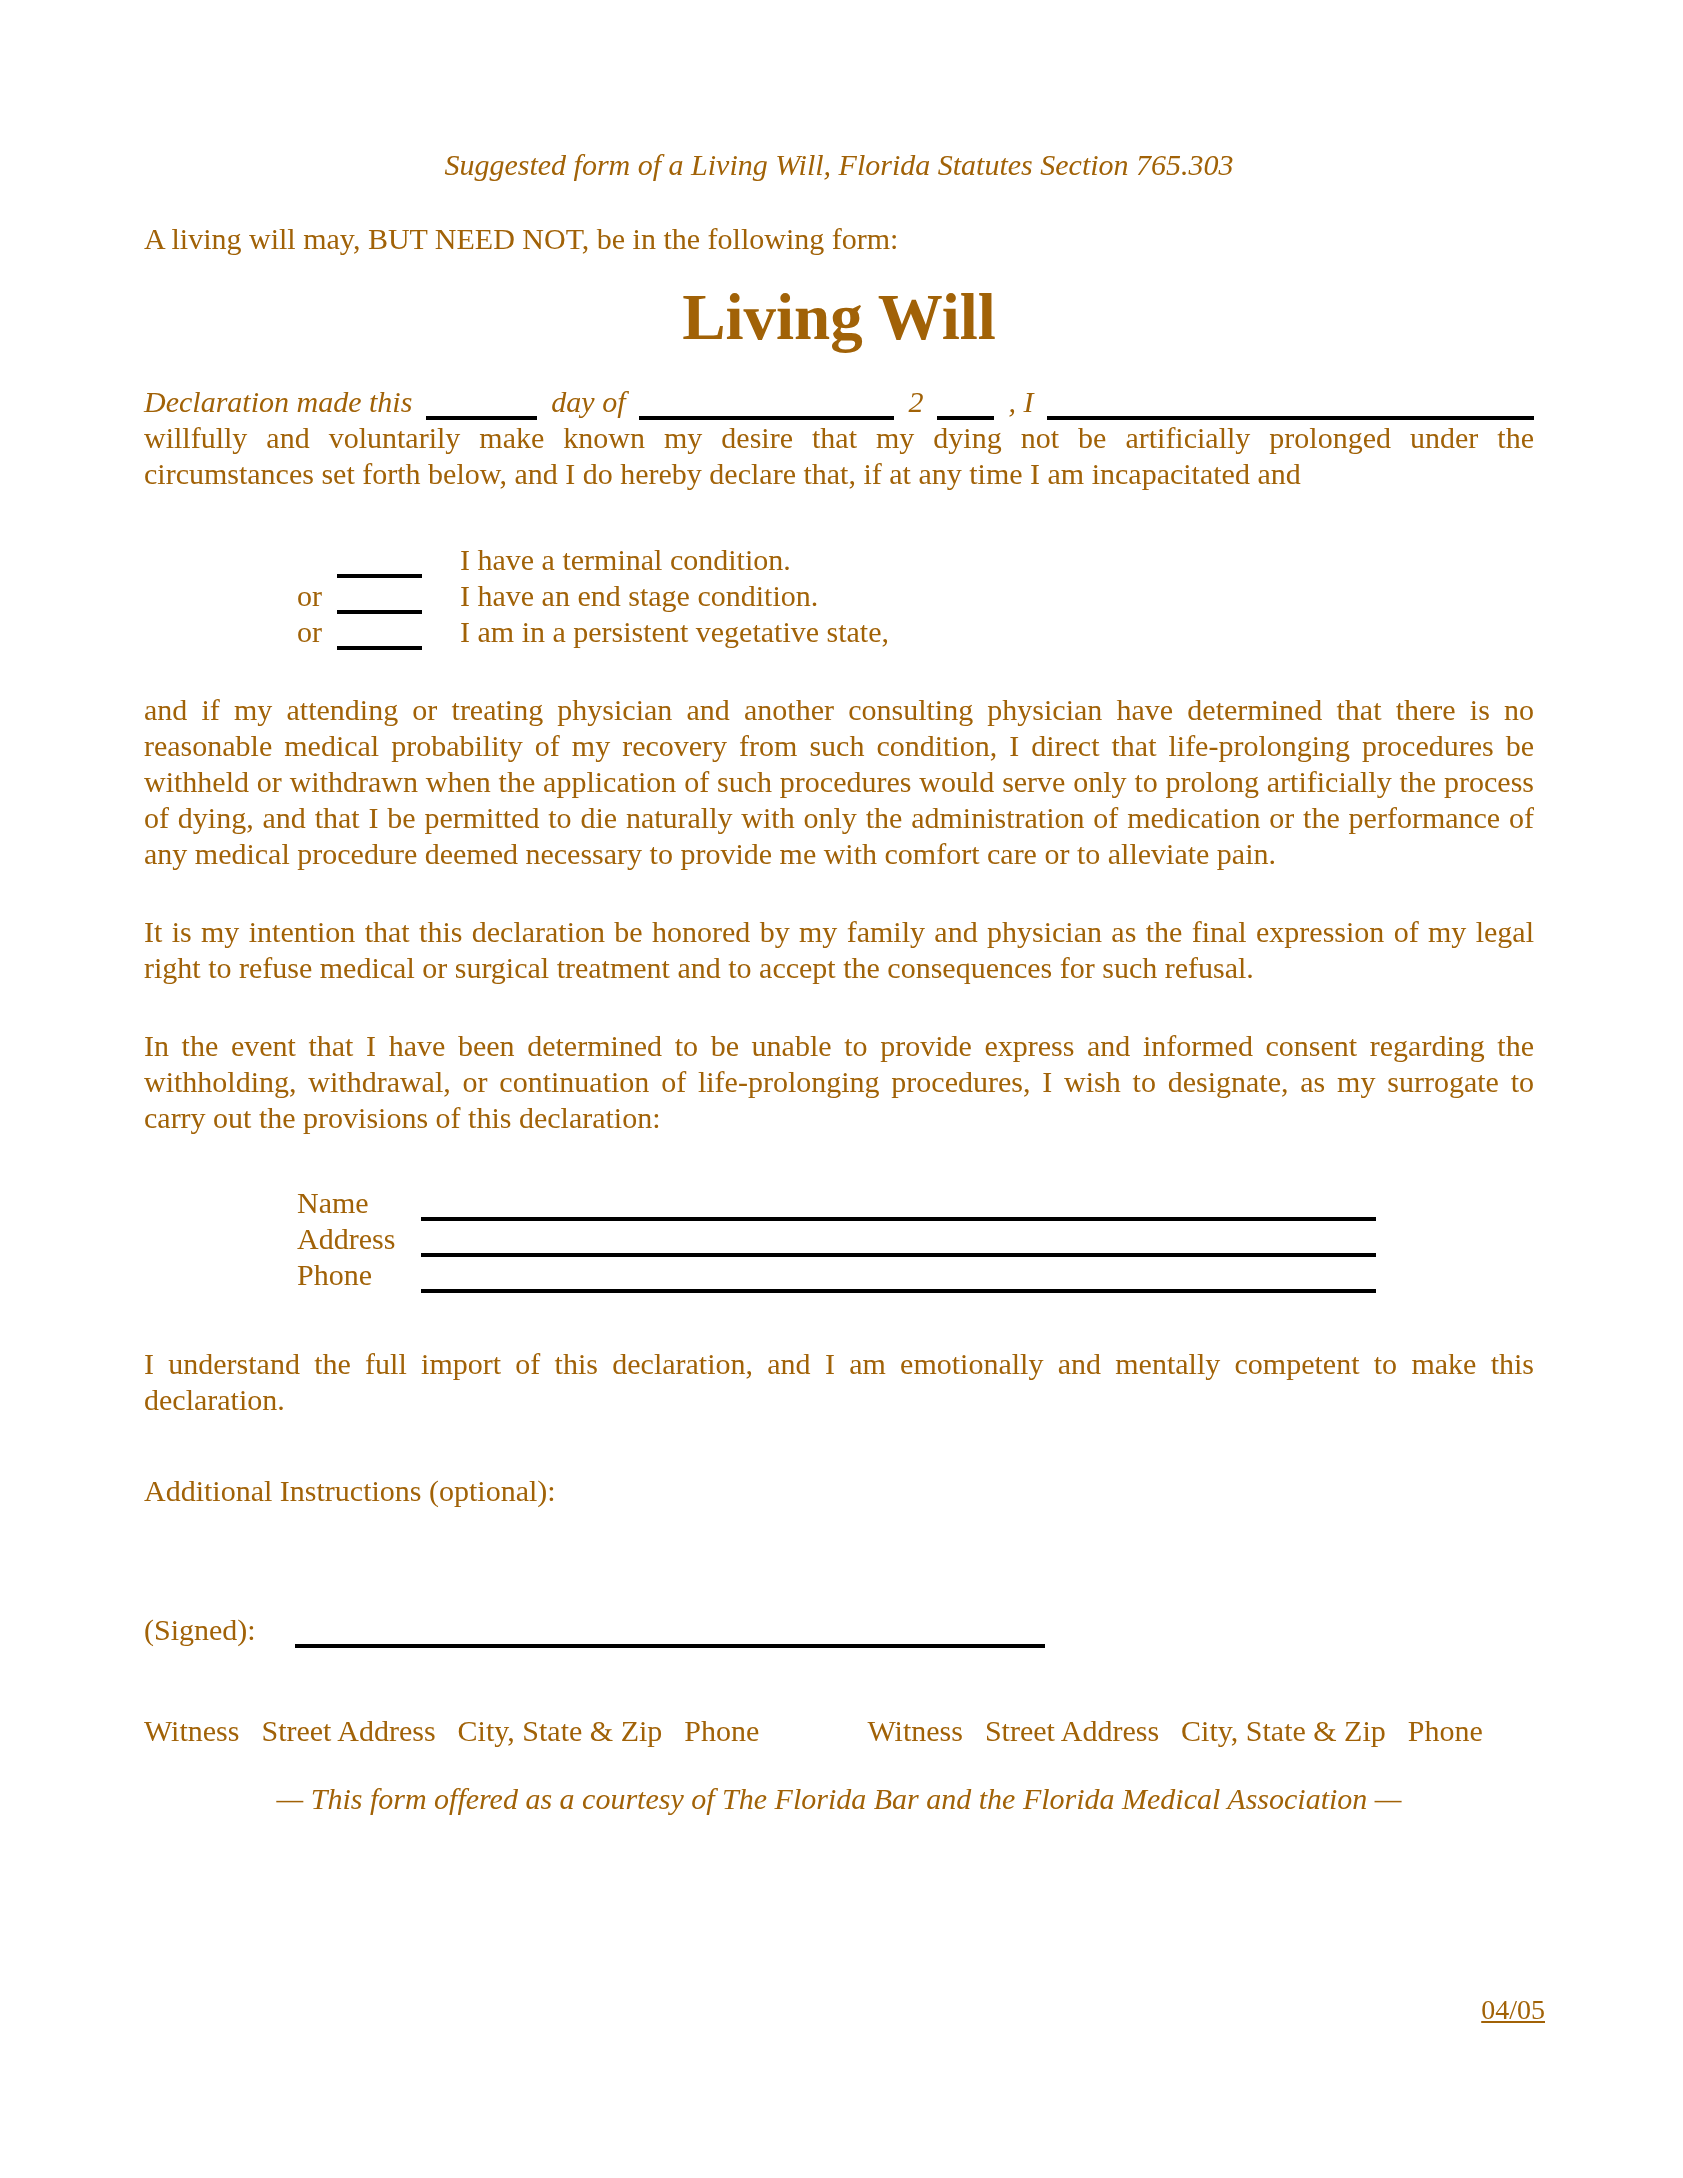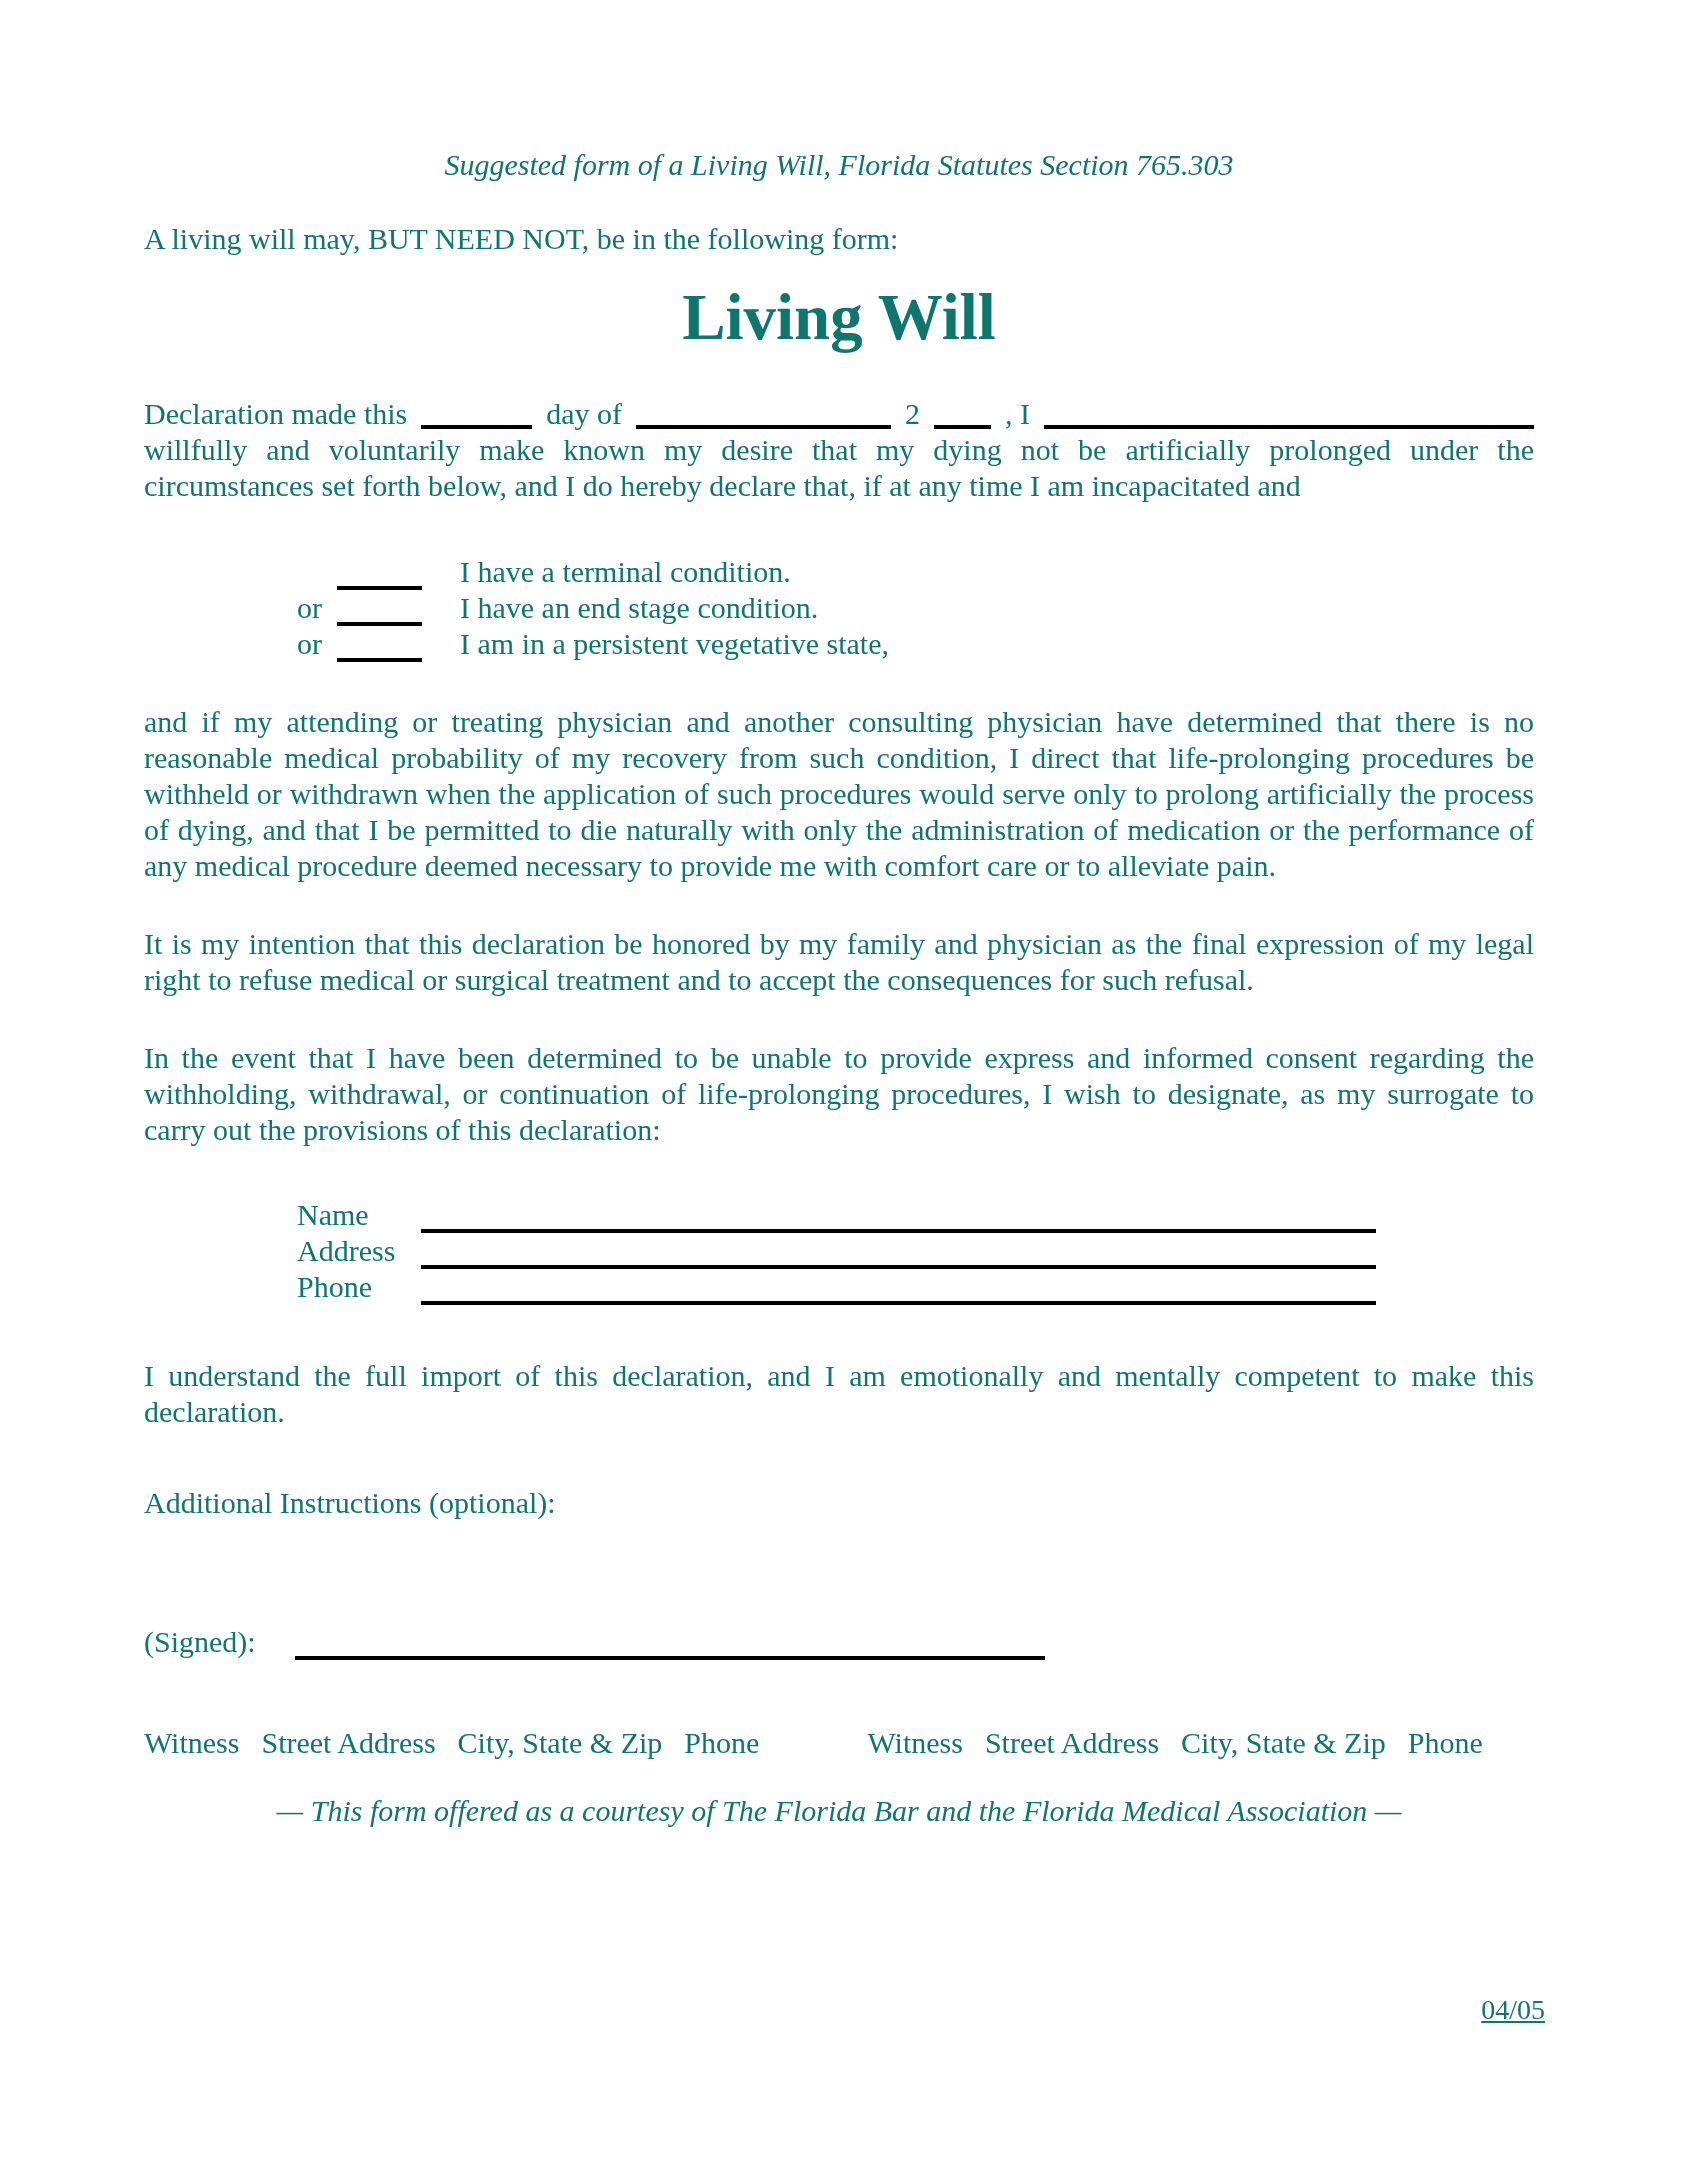--- a/index.html
+++ b/index.html
@@ -1,21 +1,21 @@
 <!DOCTYPE html>
 <html><head>
 <meta charset="utf-8">
 <style>
   * { margin:0; padding:0; box-sizing:border-box; }
   html,body { background:#ffffff; }
   .page {
     position:relative;
     width:1683px; height:2178px;
     background:#ffffff;
-    color:#0f766e;
+    color:#a16207;
     font-family:"Liberation Serif","DejaVu Serif",serif;
     font-size:30px;
     line-height:36px;
     overflow:hidden;
   }
   .content { padding:147px 149px 0 144px; }
 
   .header-note { text-align:center; font-style:italic; }
   .intro-line { margin-top:38px; }
   .doc-title {
@@ -26,21 +26,21 @@
     font-weight:bold;
   }
 
   .blank {
     display:inline-block;
     border-bottom:4px solid #000;
     height:30px;
     vertical-align:baseline;
   }
 
-  .decl-line { margin-top:40px; display:flex; align-items:center; white-space:nowrap; }
+  .decl-line { margin-top:28px; display:flex; align-items:flex-end; white-space:nowrap;font-style:italic; }
   .decl-line .blank { margin:0 14px; }
   .b-day { width:111px; }
   .b-month { width:255px; }
   .b-year { width:57px; }
   .b-declarant { flex:1; margin-right:0 !important; }
 
   .para { text-align:justify; }
   .para.gap { margin-top:42px; }
 
   .cond-block { margin-top:50px; }

